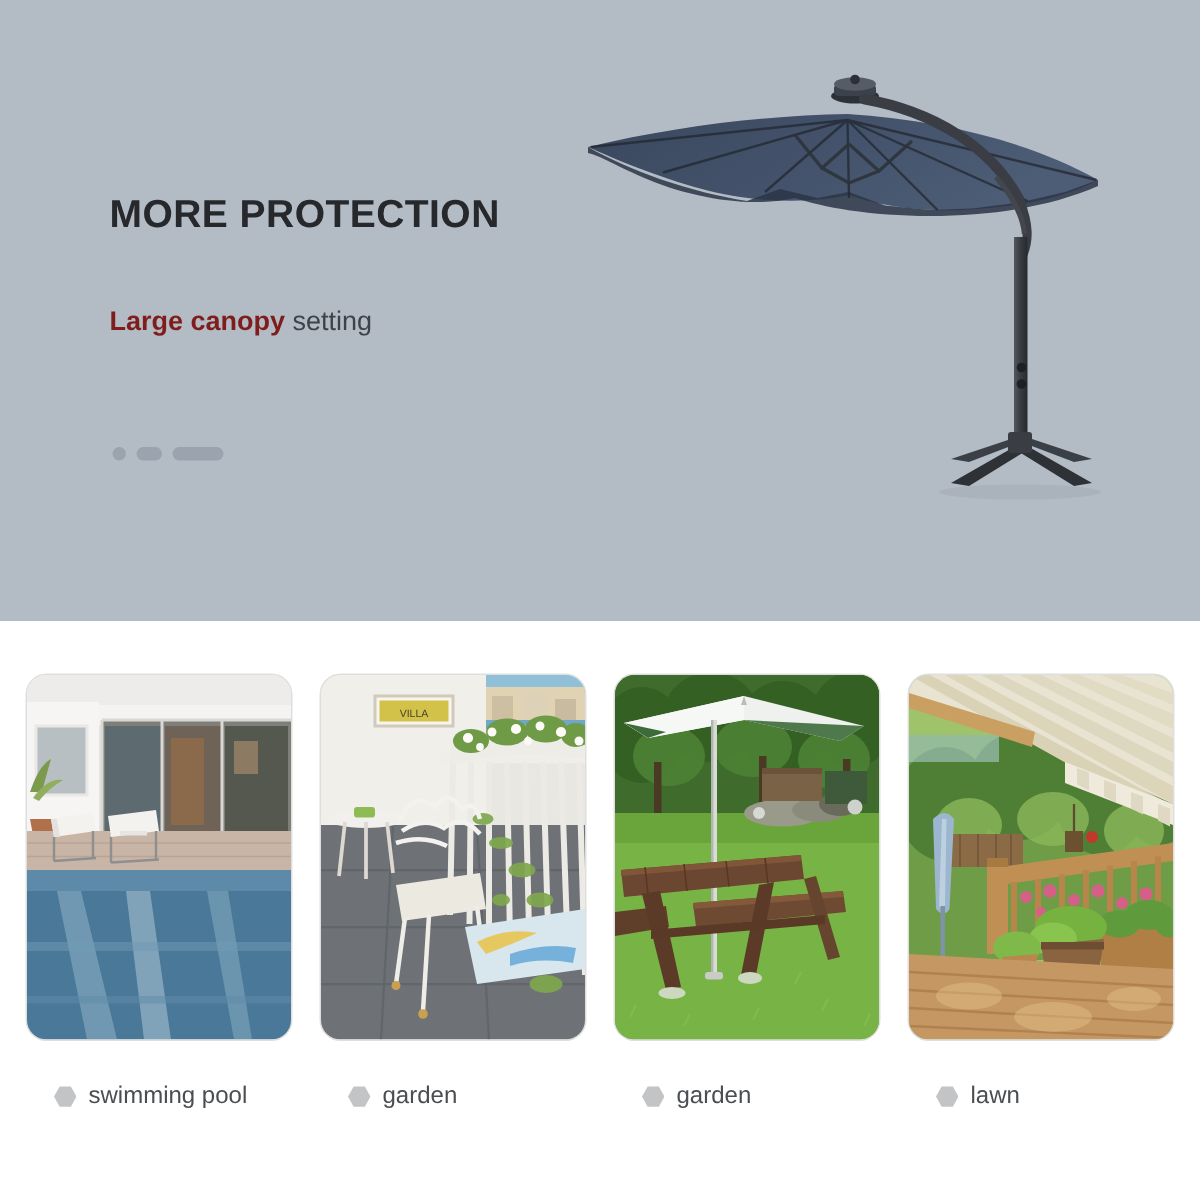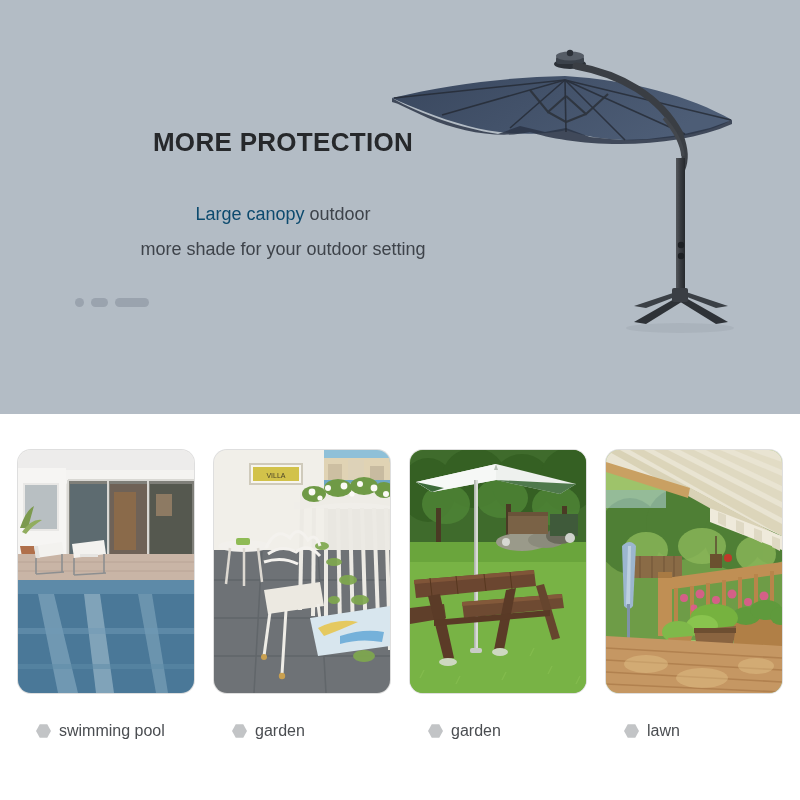--- a/index.html
+++ b/index.html
@@ -28,40 +28,39 @@
     width: 800px;
     height: 414px;
     background: #b3bcc5;
     overflow: hidden;
   }
   .hero-copy {
     position: absolute;
     left: 73px;
     top: 128px;
     width: 420px;
-    text-align: center;
   }
   .hero-title {
     font-size: 26px;
     font-weight: bold;
     color: #26282b;
     letter-spacing: 0.3px;
     margin: 0 0 40px 0;
     line-height: 1.1;
   }
   .hero-sub {
     font-size: 18px;
     color: #3e434a;
     line-height: 1.95;
     margin: 0;
     font-weight: 400;
   }
   .hero-sub .strong {
-    font-weight: normal;
-    color: #0c4a6e;
+    font-weight: bold;
+    color: #7f1d1d;
   }
   .pager {
     position: absolute;
     left: 75px;
     top: 298px;
     display: flex;
     align-items: center;
     gap: 7px;
   }
   .pg {
@@ -144,22 +143,21 @@
 </head>
 <body>
 
 <div id="page">
 
   <section class="hero">
 
     <div class="hero-copy">
       <h1 class="hero-title">MORE PROTECTION</h1>
       <p class="hero-sub">
-        <span class="strong">Large canopy</span><span> outdoor</span><br>
-        <span>more shade for your outdoor setting</span>
+        <span class="strong">Large canopy</span><span> setting</span><br>
       </p>
     </div>
 
     <div class="pager">
       <span class="pg d1"></span>
       <span class="pg d2"></span>
       <span class="pg d3"></span>
     </div>
 
     <div class="umbrella">

